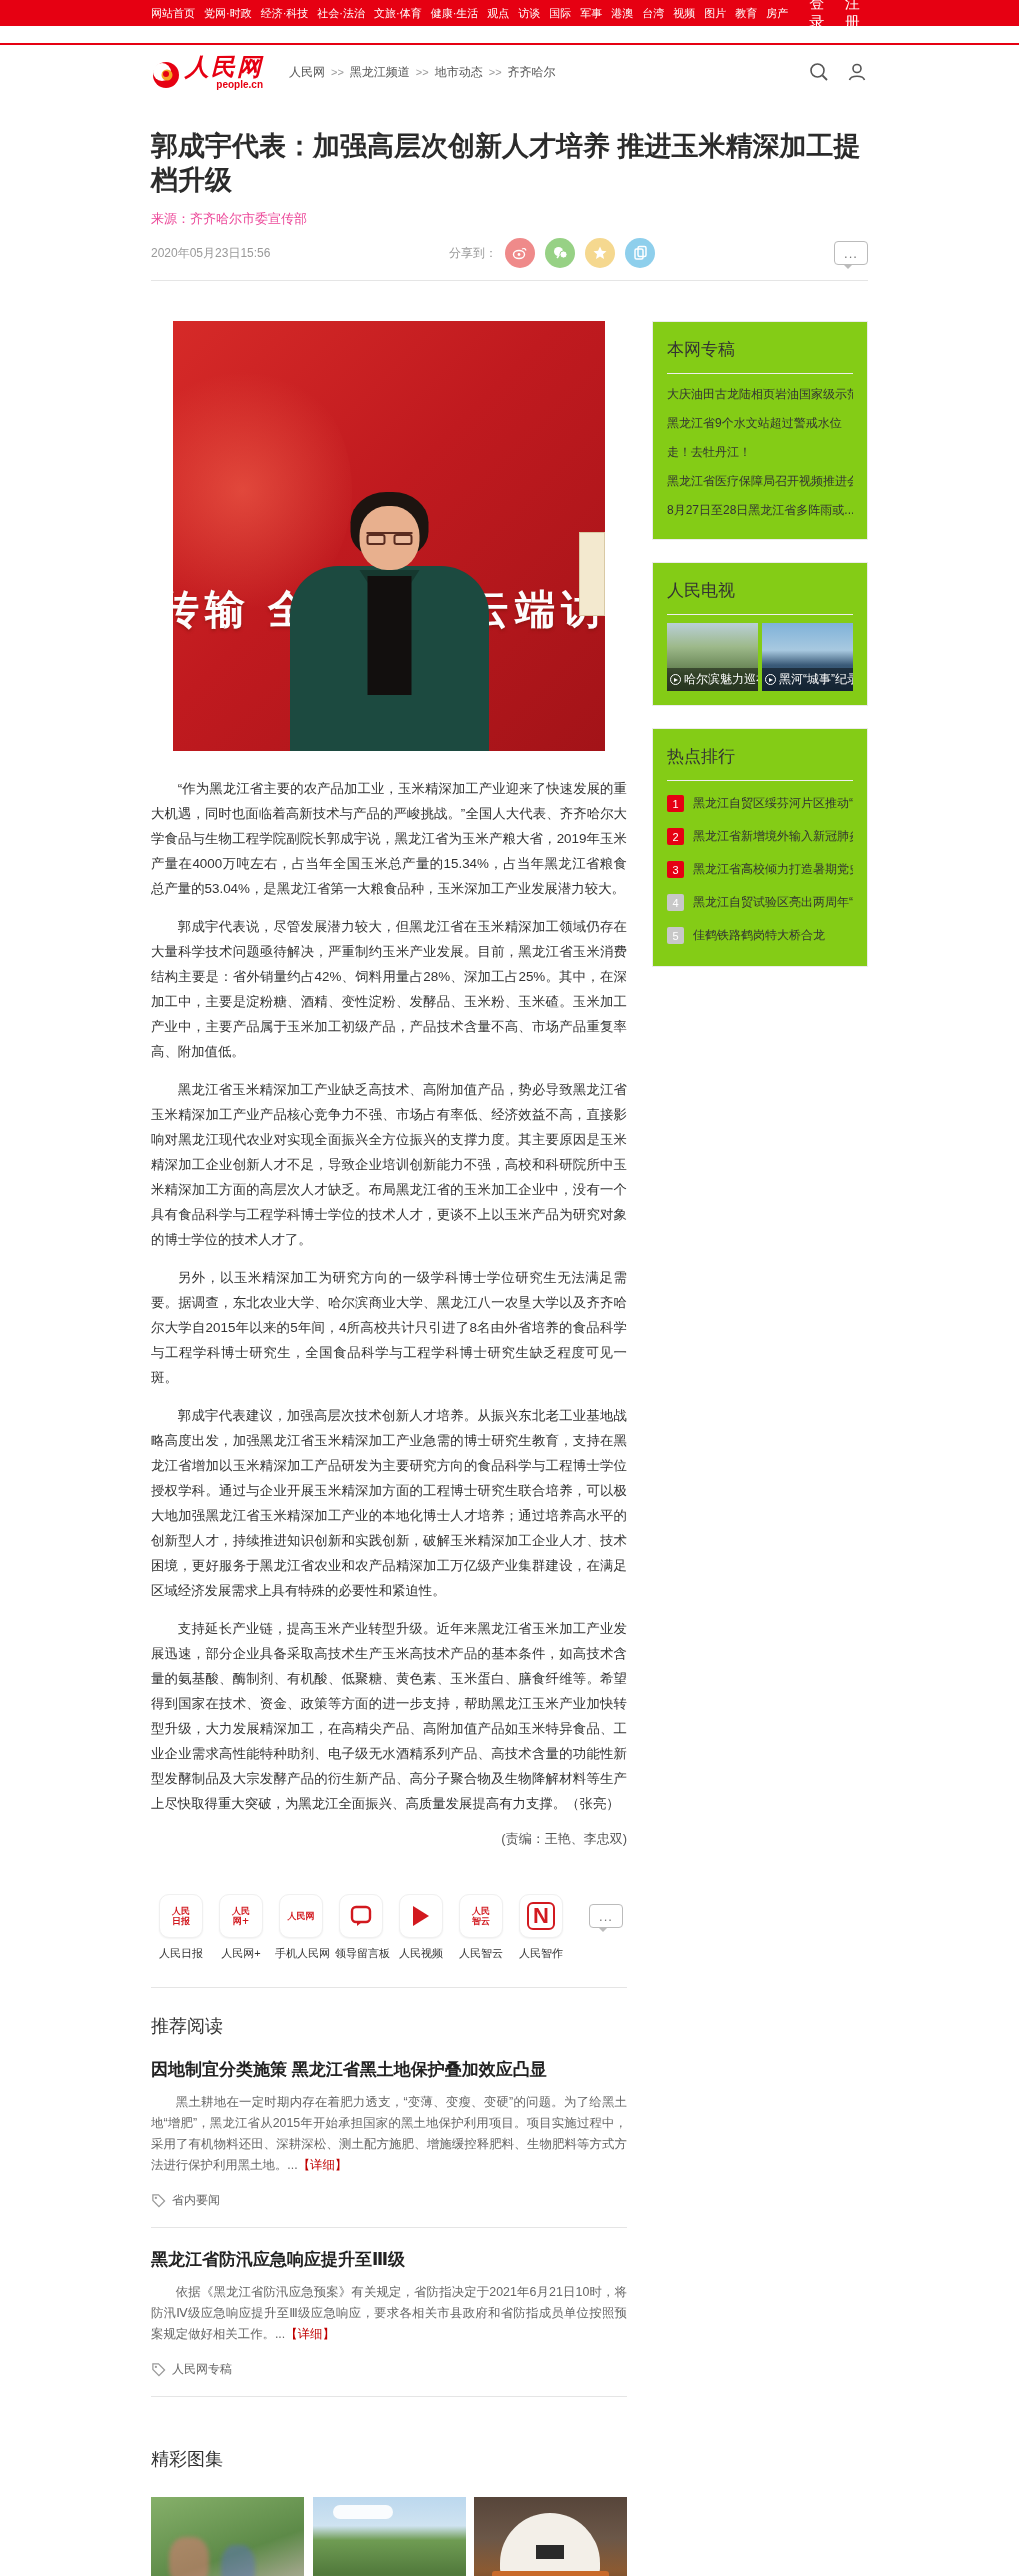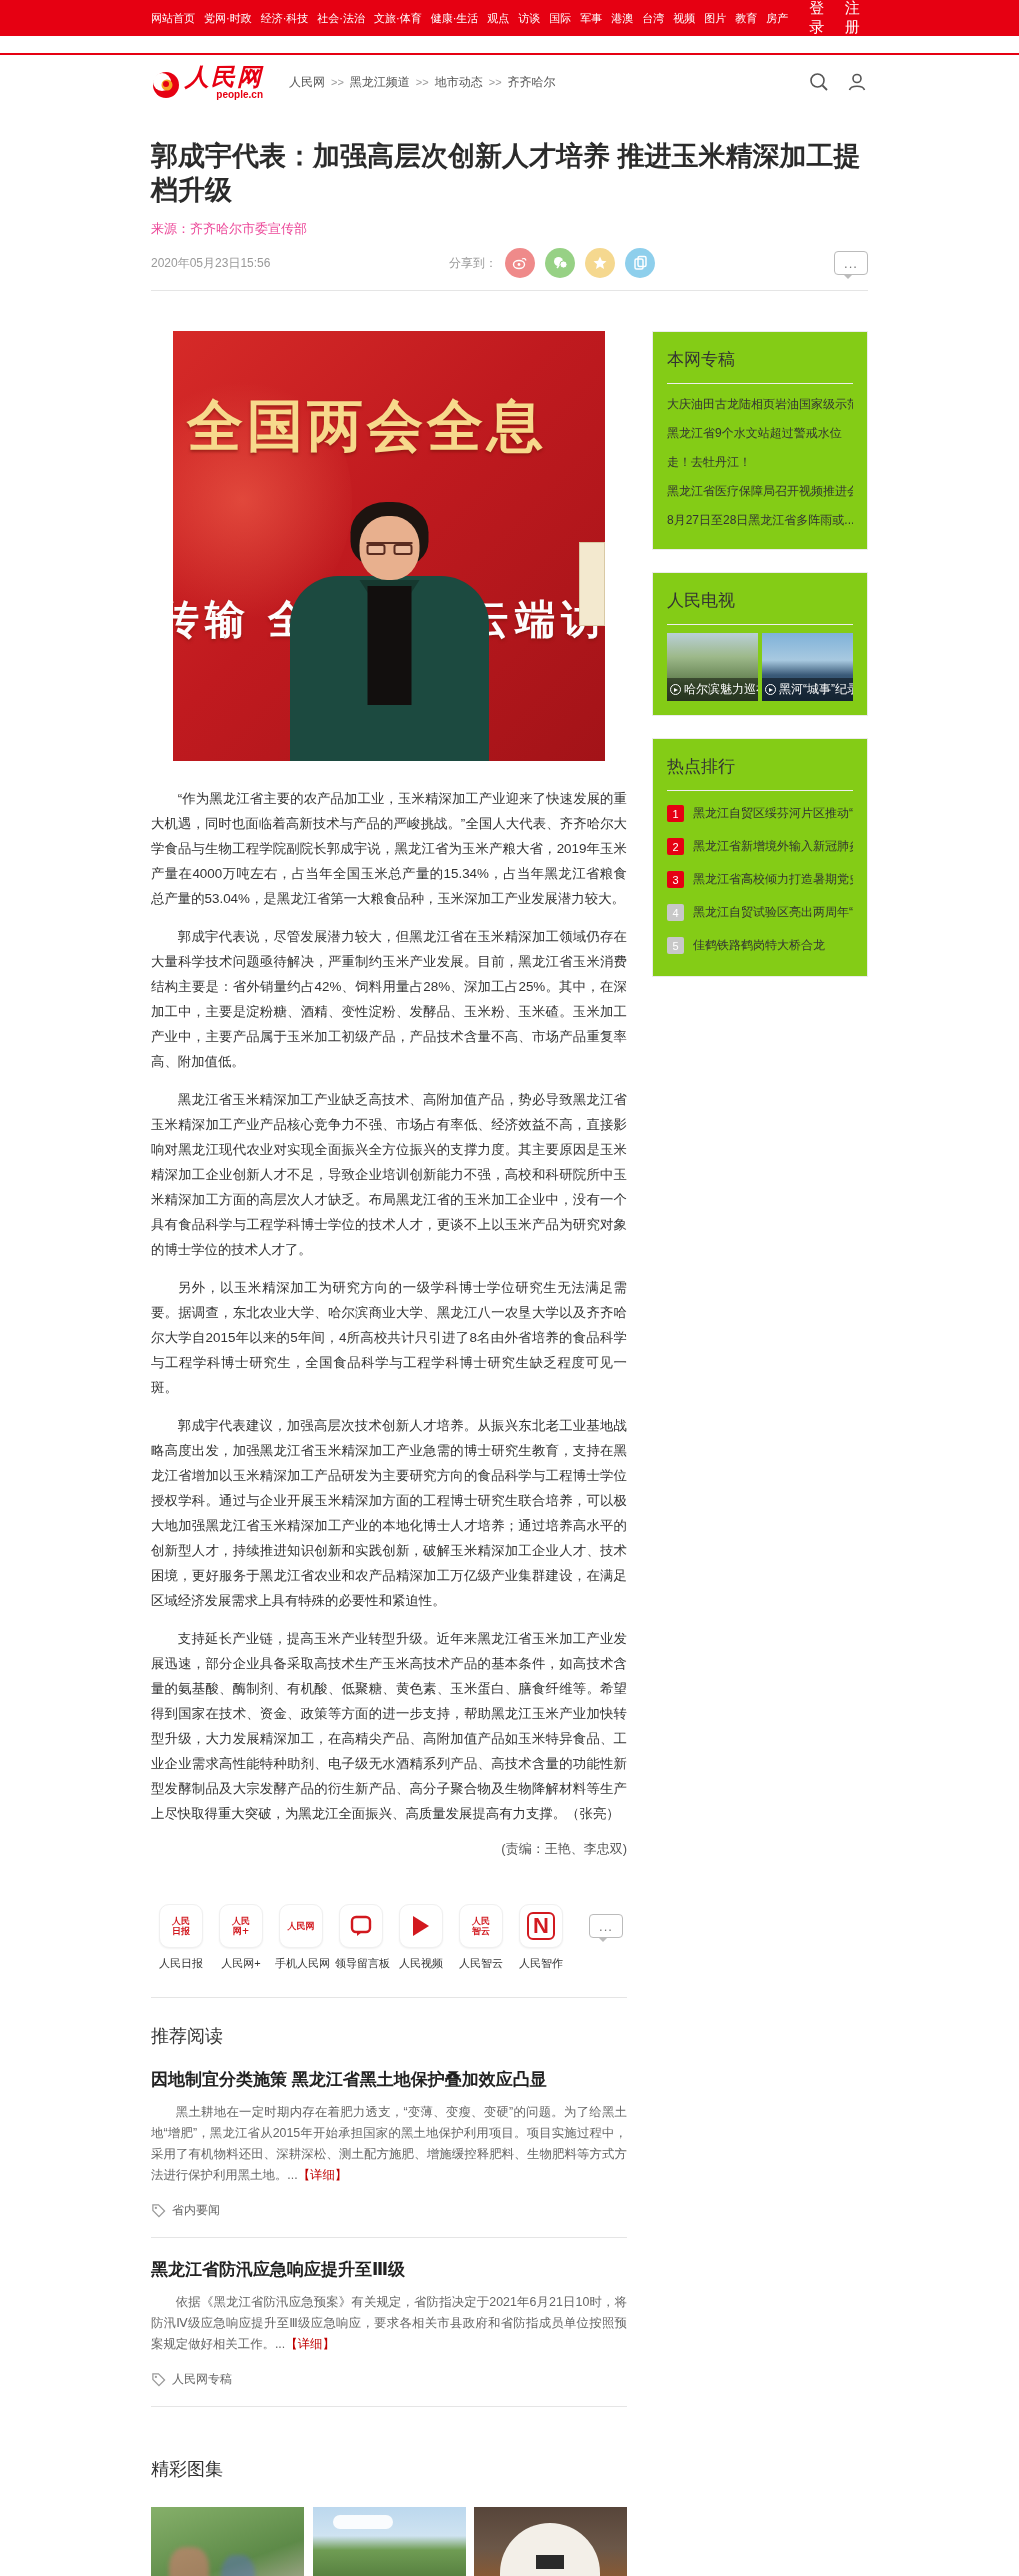--- a/index.html
+++ b/index.html
@@ -1,20 +1,20 @@
 <!DOCTYPE html>
 <html><head>
 <meta charset="utf-8">
 <style>
   * { margin:0; padding:0; box-sizing:border-box; }
   body { width:1019px; background:#fff; font-family:"Liberation Sans","DejaVu Sans",sans-serif; color:#333; }
   a { text-decoration:none; color:inherit; cursor:pointer; }
 
   
-  .topbar { height:36px; background:#e60012; display:flex; align-items:center; }
+  .topbar { height:26px; background:#e60012; display:flex; align-items:center; }
   .topbar-inner { width:717px; margin:0 auto; display:flex; align-items:center; }
   .topnav-link { color:#fff; font-size:11px; margin-right:9px; white-space:nowrap; }
   .topbar-auth { margin-left:auto; display:flex; }
   .topbar-auth span { color:#fff; font-size:15px; margin-left:12px; }
   .red-rule { height:2px; background:#e60012; margin-top:17px; }
 
   
   .header { width:717px; margin:0 auto; height:54px; display:flex; align-items:center; position:relative; }
   .logo { display:flex; align-items:flex-end; }
   .logo-mark { width:30px; height:30px; margin-right:4px; }
@@ -241,21 +241,20 @@
       <div class="more-bubble">...</div>
     </div>
   </div>
   <hr class="divider">
 
   <div class="main">
     <div class="colL">
 
       <div class="photo">
         <div class="glow"></div>
-        <div class="banner-top">全国两会全息</div>
         <div class="banner-bottom">传输 全息投影 云端访</div>
         <div class="person">
           <div class="body"></div>
           <div class="lapel"></div>
           <div class="shirt"></div>
           <div class="hair"></div>
           <div class="face"></div>
           <div class="glasses">
               <i></i>
               <i></i>

